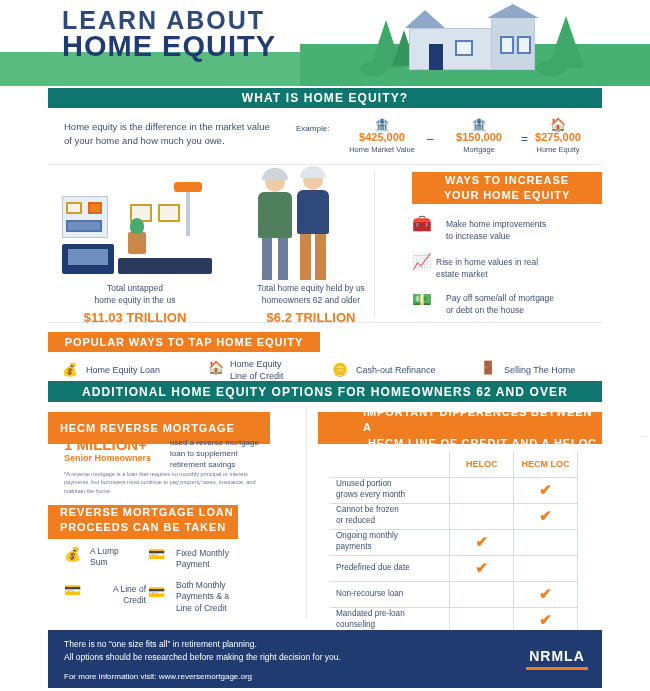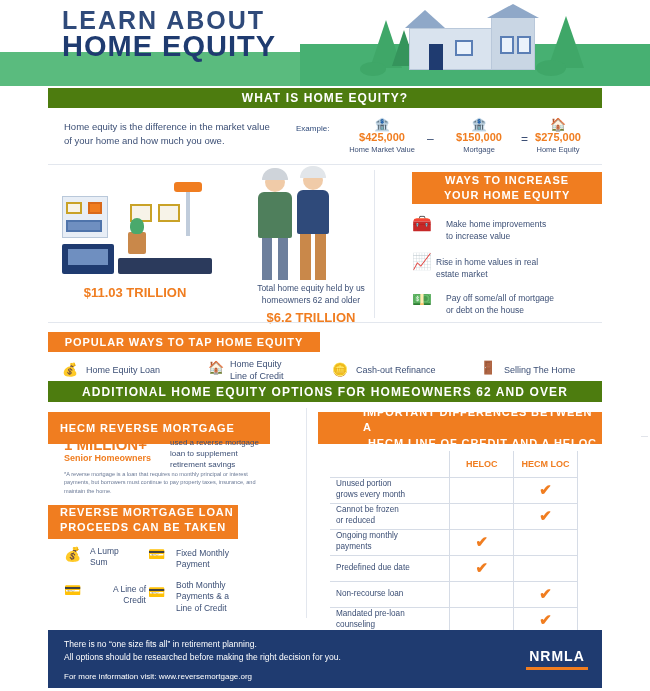--- a/index.html
+++ b/index.html
@@ -46,21 +46,21 @@
   .win { position:absolute; background:#eaf2fb; border:2px solid #5b7fb5; }
   .w1 { left:50px; top:30px; width:18px; height:16px; }
   .w2 { left:95px; top:26px; width:14px; height:18px; }
   .w3 { left:112px; top:26px; width:14px; height:18px; }
   .bush { position:absolute; border-radius:50%; background:#3fa768; }
   .b1 { left:360px; top:62px; width:26px; height:14px; }
   .b2 { left:536px; top:60px; width:30px; height:16px; }
 
   
   .banner {
-    position:absolute; background:#4d7c0f; color:#ffffff;
+    position:absolute; background:#0f766e; color:#ffffff;
     font-size:12px; font-weight:bold; letter-spacing:1.1px;
     display:flex; align-items:center; justify-content:center;
   }
   .banner-wie { left:48px; top:88px; width:554px; height:20px; }
   .banner-add { left:48px; top:381px; width:554px; height:21px; }
 
   .oband {
     position:absolute; background:#f07d20; color:#ffffff;
     font-size:11px; font-weight:bold; letter-spacing:0.9px;
     display:flex; align-items:center;
@@ -211,20 +211,22 @@
     <div class="lr-tv"></div>
     <div class="lr-table"></div>
     <div class="lr-frame" style="left:130px; top:204px; width:22px; height:18px;"></div>
     <div class="lr-frame" style="left:158px; top:204px; width:22px; height:18px;"></div>
     <div class="lr-plant"></div>
     <div class="lr-lamp"></div>
     <div class="lr-lampshade"></div>
   </div>
 
   <div class="stat" style="left:60px; top:282px;">
+    <div class="stat-cap" style="white-space:pre-line;">Total untapped
+home equity in the us</div>
     <div class="stat-val">$11.03 TRILLION</div>
   </div>
 
   <div class="cp">
     <div class="head" style="left:265px; top:172px; width:20px; height:20px; background:#f0cba8;"></div>
     <div class="head" style="left:262px; top:168px; width:26px; height:12px; background:#cfd4da; border-radius:12px 12px 0 0;"></div>
     <div class="body" style="left:258px; top:192px; width:34px; height:46px; background:#4f7f5c;"></div>
     <div class="leg" style="left:262px; top:238px; width:10px; height:42px; background:#6d7f9c;"></div>
     <div class="leg" style="left:278px; top:238px; width:10px; height:42px; background:#6d7f9c;"></div>
 

